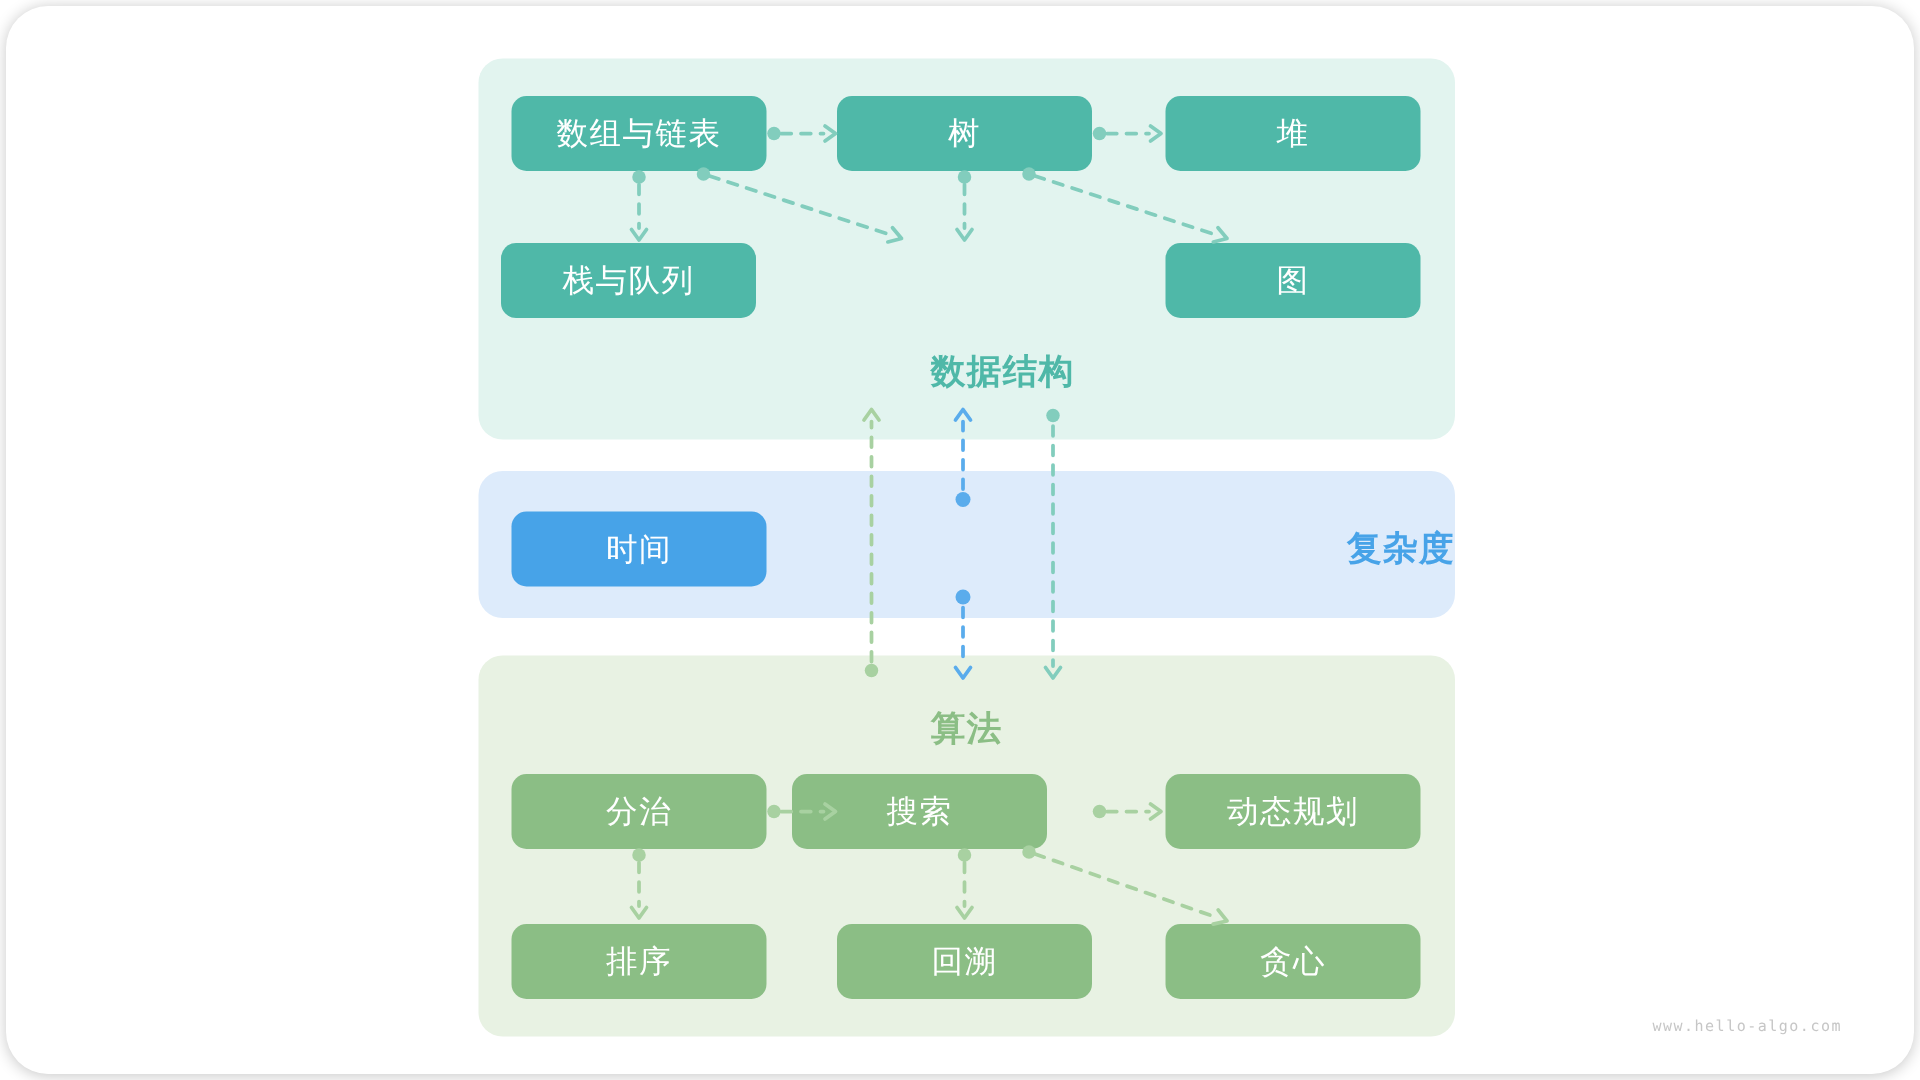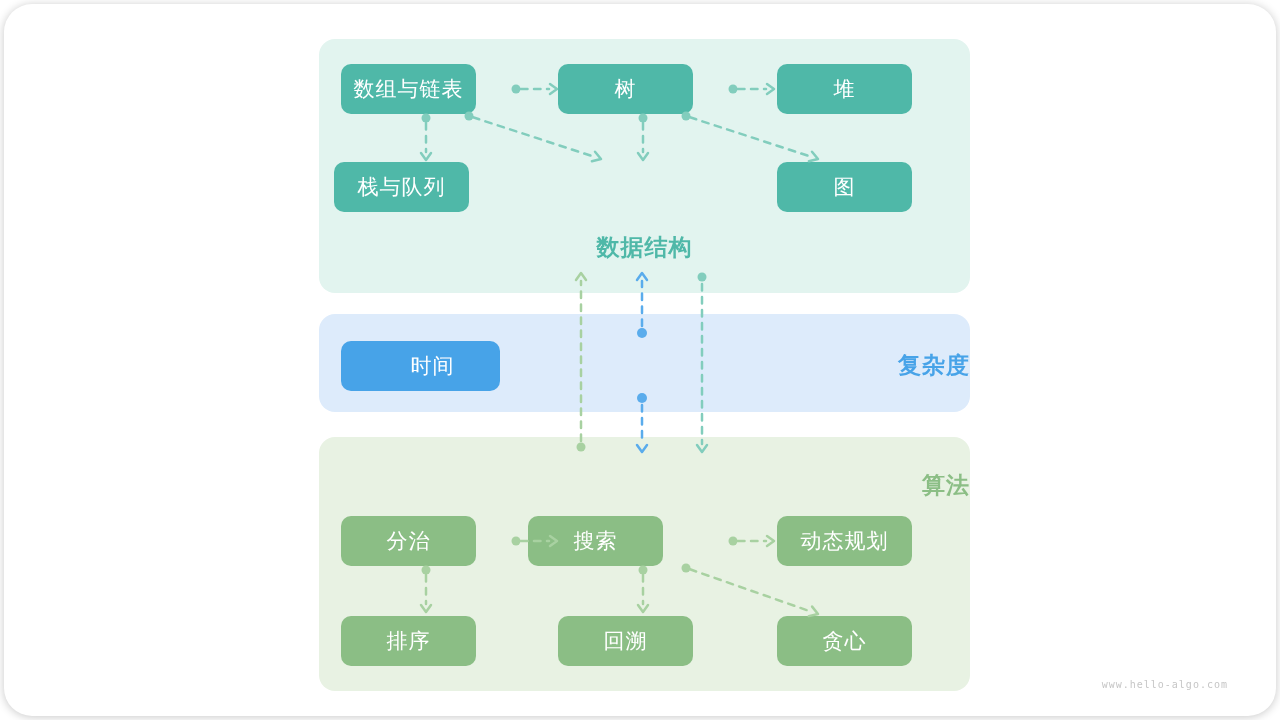--- a/index.html
+++ b/index.html
@@ -11,34 +11,34 @@
   .card{
     position:absolute;left:4px;top:4px;right:4px;bottom:4px;
     background:#ffffff;border-radius:28px;
     box-shadow:0 1px 10px rgba(0,0,0,0.22);
   }
   .panel{position:absolute;left:315px;width:651px;border-radius:16px;}
   .panel-teal{top:35px;height:254px;background:var(--teal-bg,#e2f4ef);}
   .panel-blue{top:310px;height:98px;background:var(--blue-bg,#ddebfb);}
   .panel-green{top:433px;height:254px;background:var(--green-bg,#e8f2e3);}
   .node{
-    position:absolute;width:135px;height:50px;border-radius:10px;
+    position:absolute;width:170px;height:50px;border-radius:10px;
     display:flex;align-items:center;justify-content:center;
     color:var(--box-text,#ffffff);font-size:21px;letter-spacing:1px;
   }
   .node-teal{background:var(--teal-box,#4fb8a8);}
-  .node-blue{background:var(--blue-box,#47a3e8);padding-left:24px;}
+  .node-blue{background:var(--blue-box,#47a3e8);}
   .node-green{background:var(--green-box,#8bbe85);}
   .section-label{
     position:absolute;left:315px;width:651px;text-align:center;
     font-weight:700;font-size:23px;line-height:26px;letter-spacing:1px;
   }
-  .label-teal{color:var(--teal-box,#4fb8a8);}
+  .label-teal{color:var(--teal-box,#4fb8a8);padding-left:24px;}
   .label-blue{color:var(--blue-box,#47a3e8);text-align:right;}
-  .label-green{color:var(--green-box,#8bbe85);text-align:right;}
+  .label-green{color:var(--green-box,#8bbe85);}
   svg.arrows{position:absolute;left:0;top:0;width:1280px;height:720px;pointer-events:none;}
   .ln{fill:none;stroke-width:2.5;stroke-linecap:round;stroke-dasharray:6.5 6.5;}
   .hd{fill:none;stroke-width:2.5;stroke-linecap:round;stroke-linejoin:round;}
   .st{stroke:var(--teal-arrow,#82cdbd);} .ft{fill:var(--teal-arrow,#82cdbd);}
   .sg{stroke:var(--green-arrow,#a8d1a1);} .fg{fill:var(--green-arrow,#a8d1a1);}
   .sb{stroke:var(--blue-arrow,#5aacec);} .fb{fill:var(--blue-arrow,#5aacec);}
   .watermark{
     position:absolute;right:48px;bottom:26px;
     font-family:"DejaVu Sans Mono","Liberation Mono",monospace;
     font-size:10px;color:var(--watermark-color,#c6c6c6);letter-spacing:1px;

